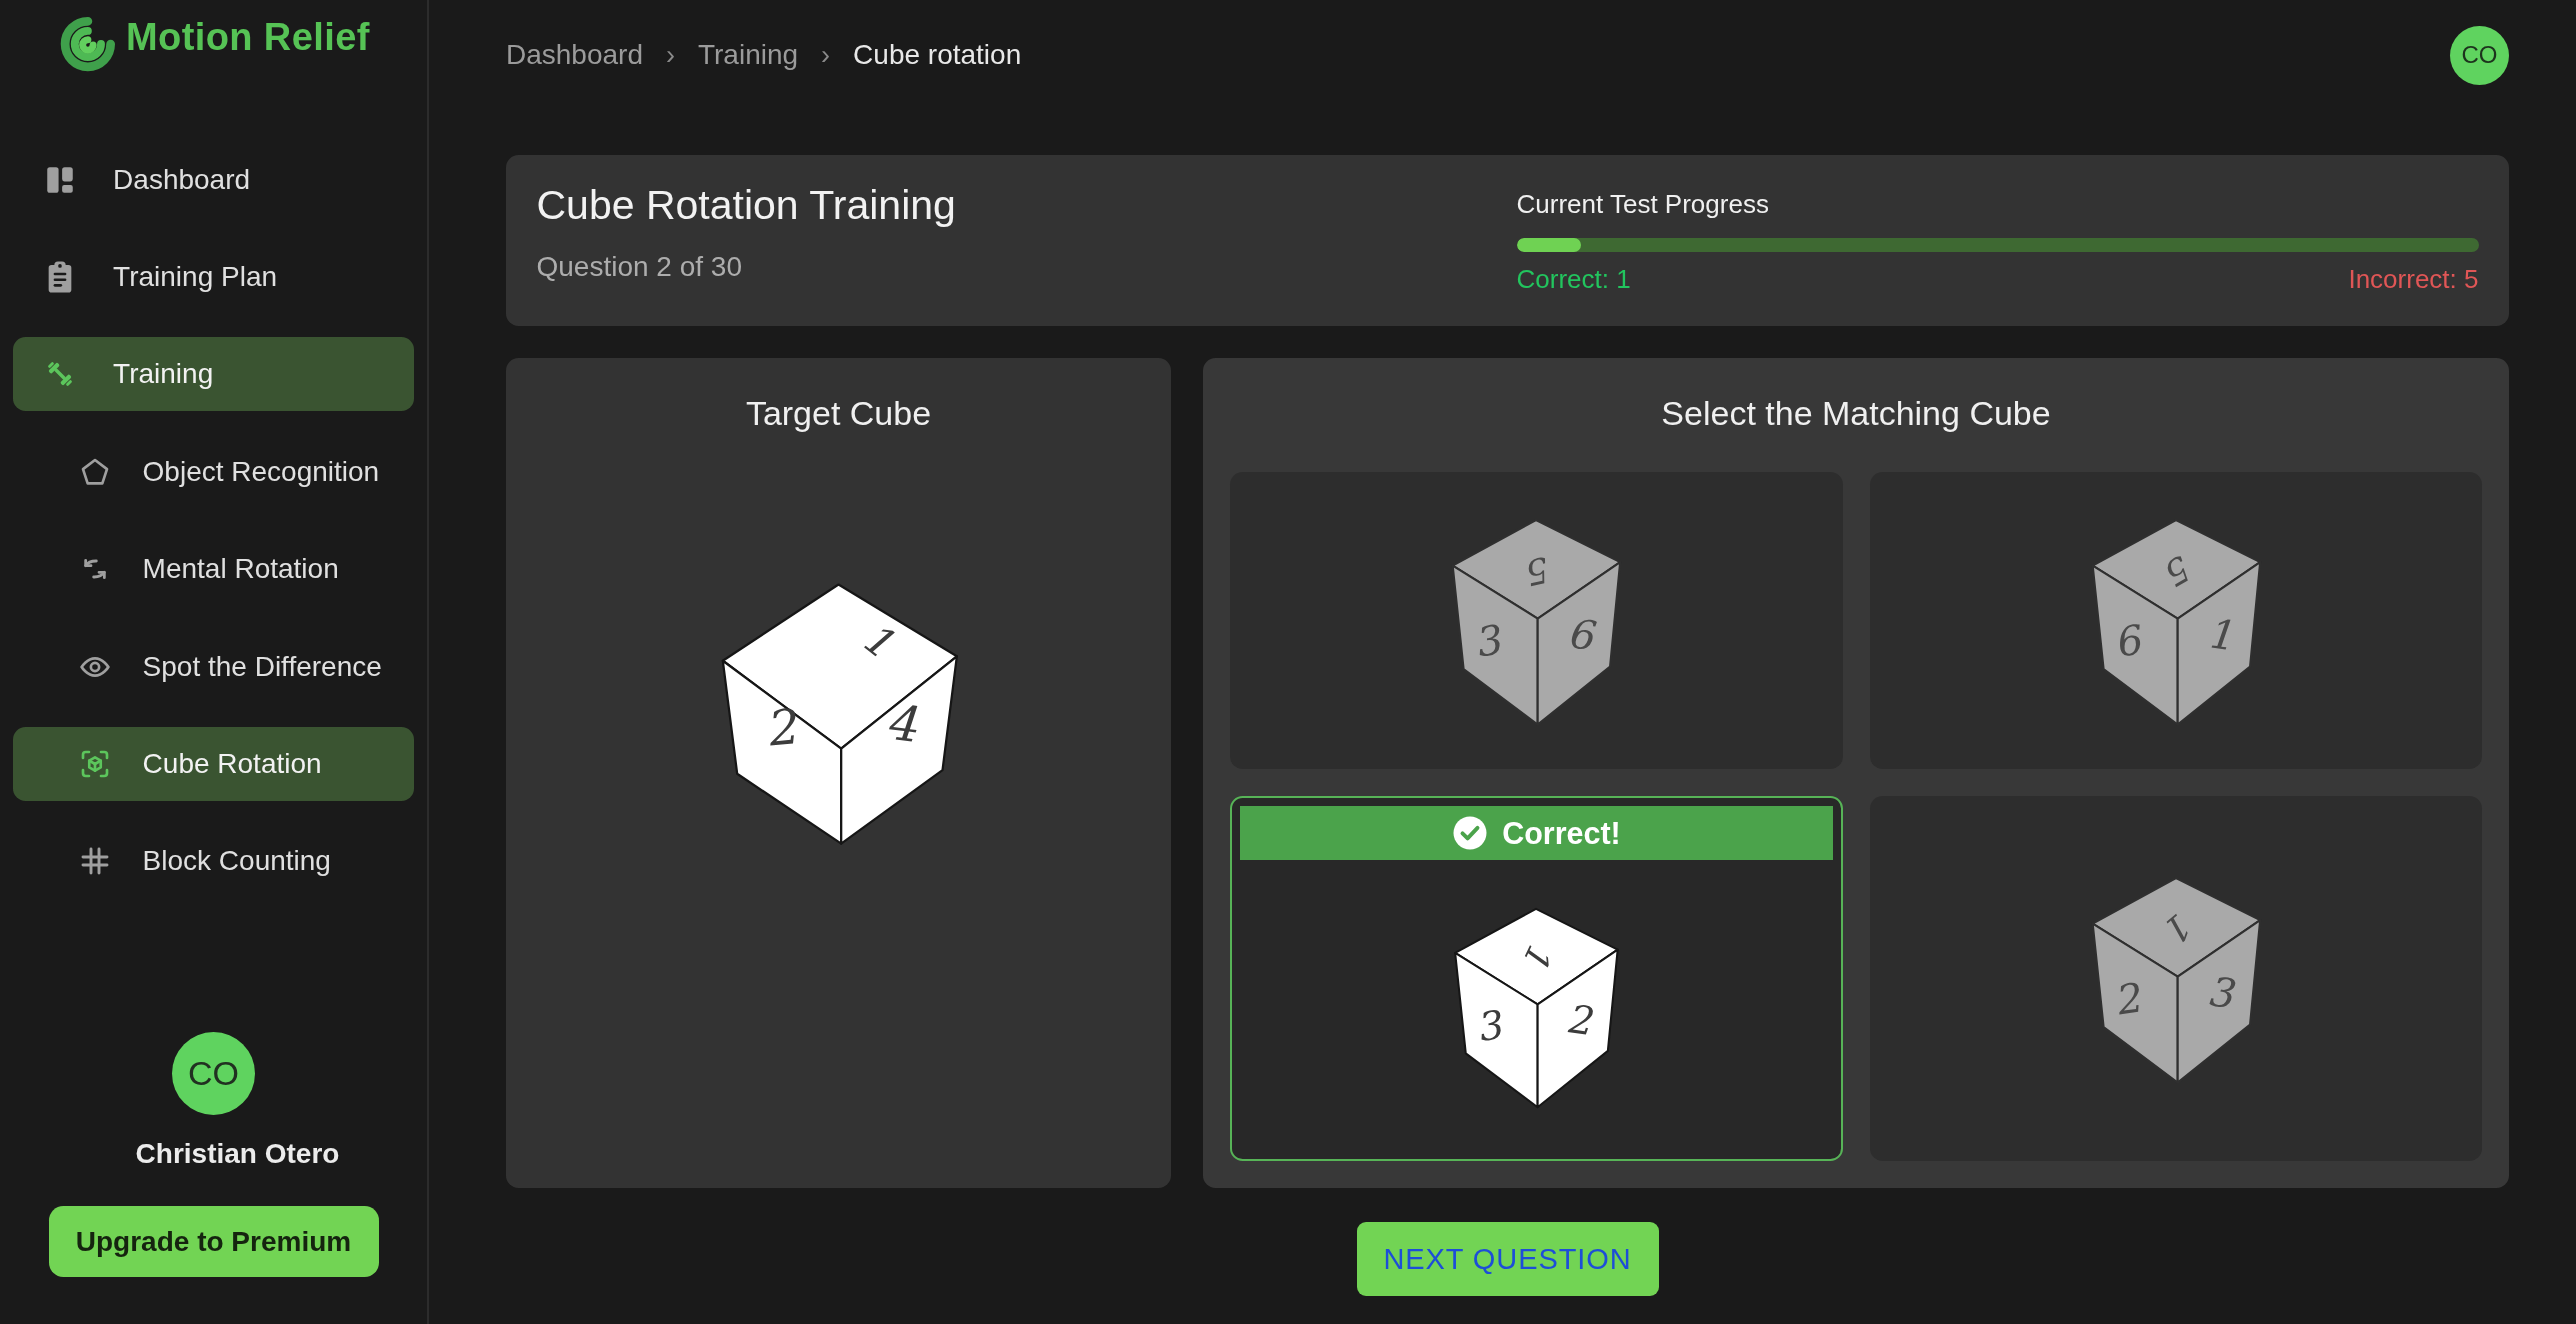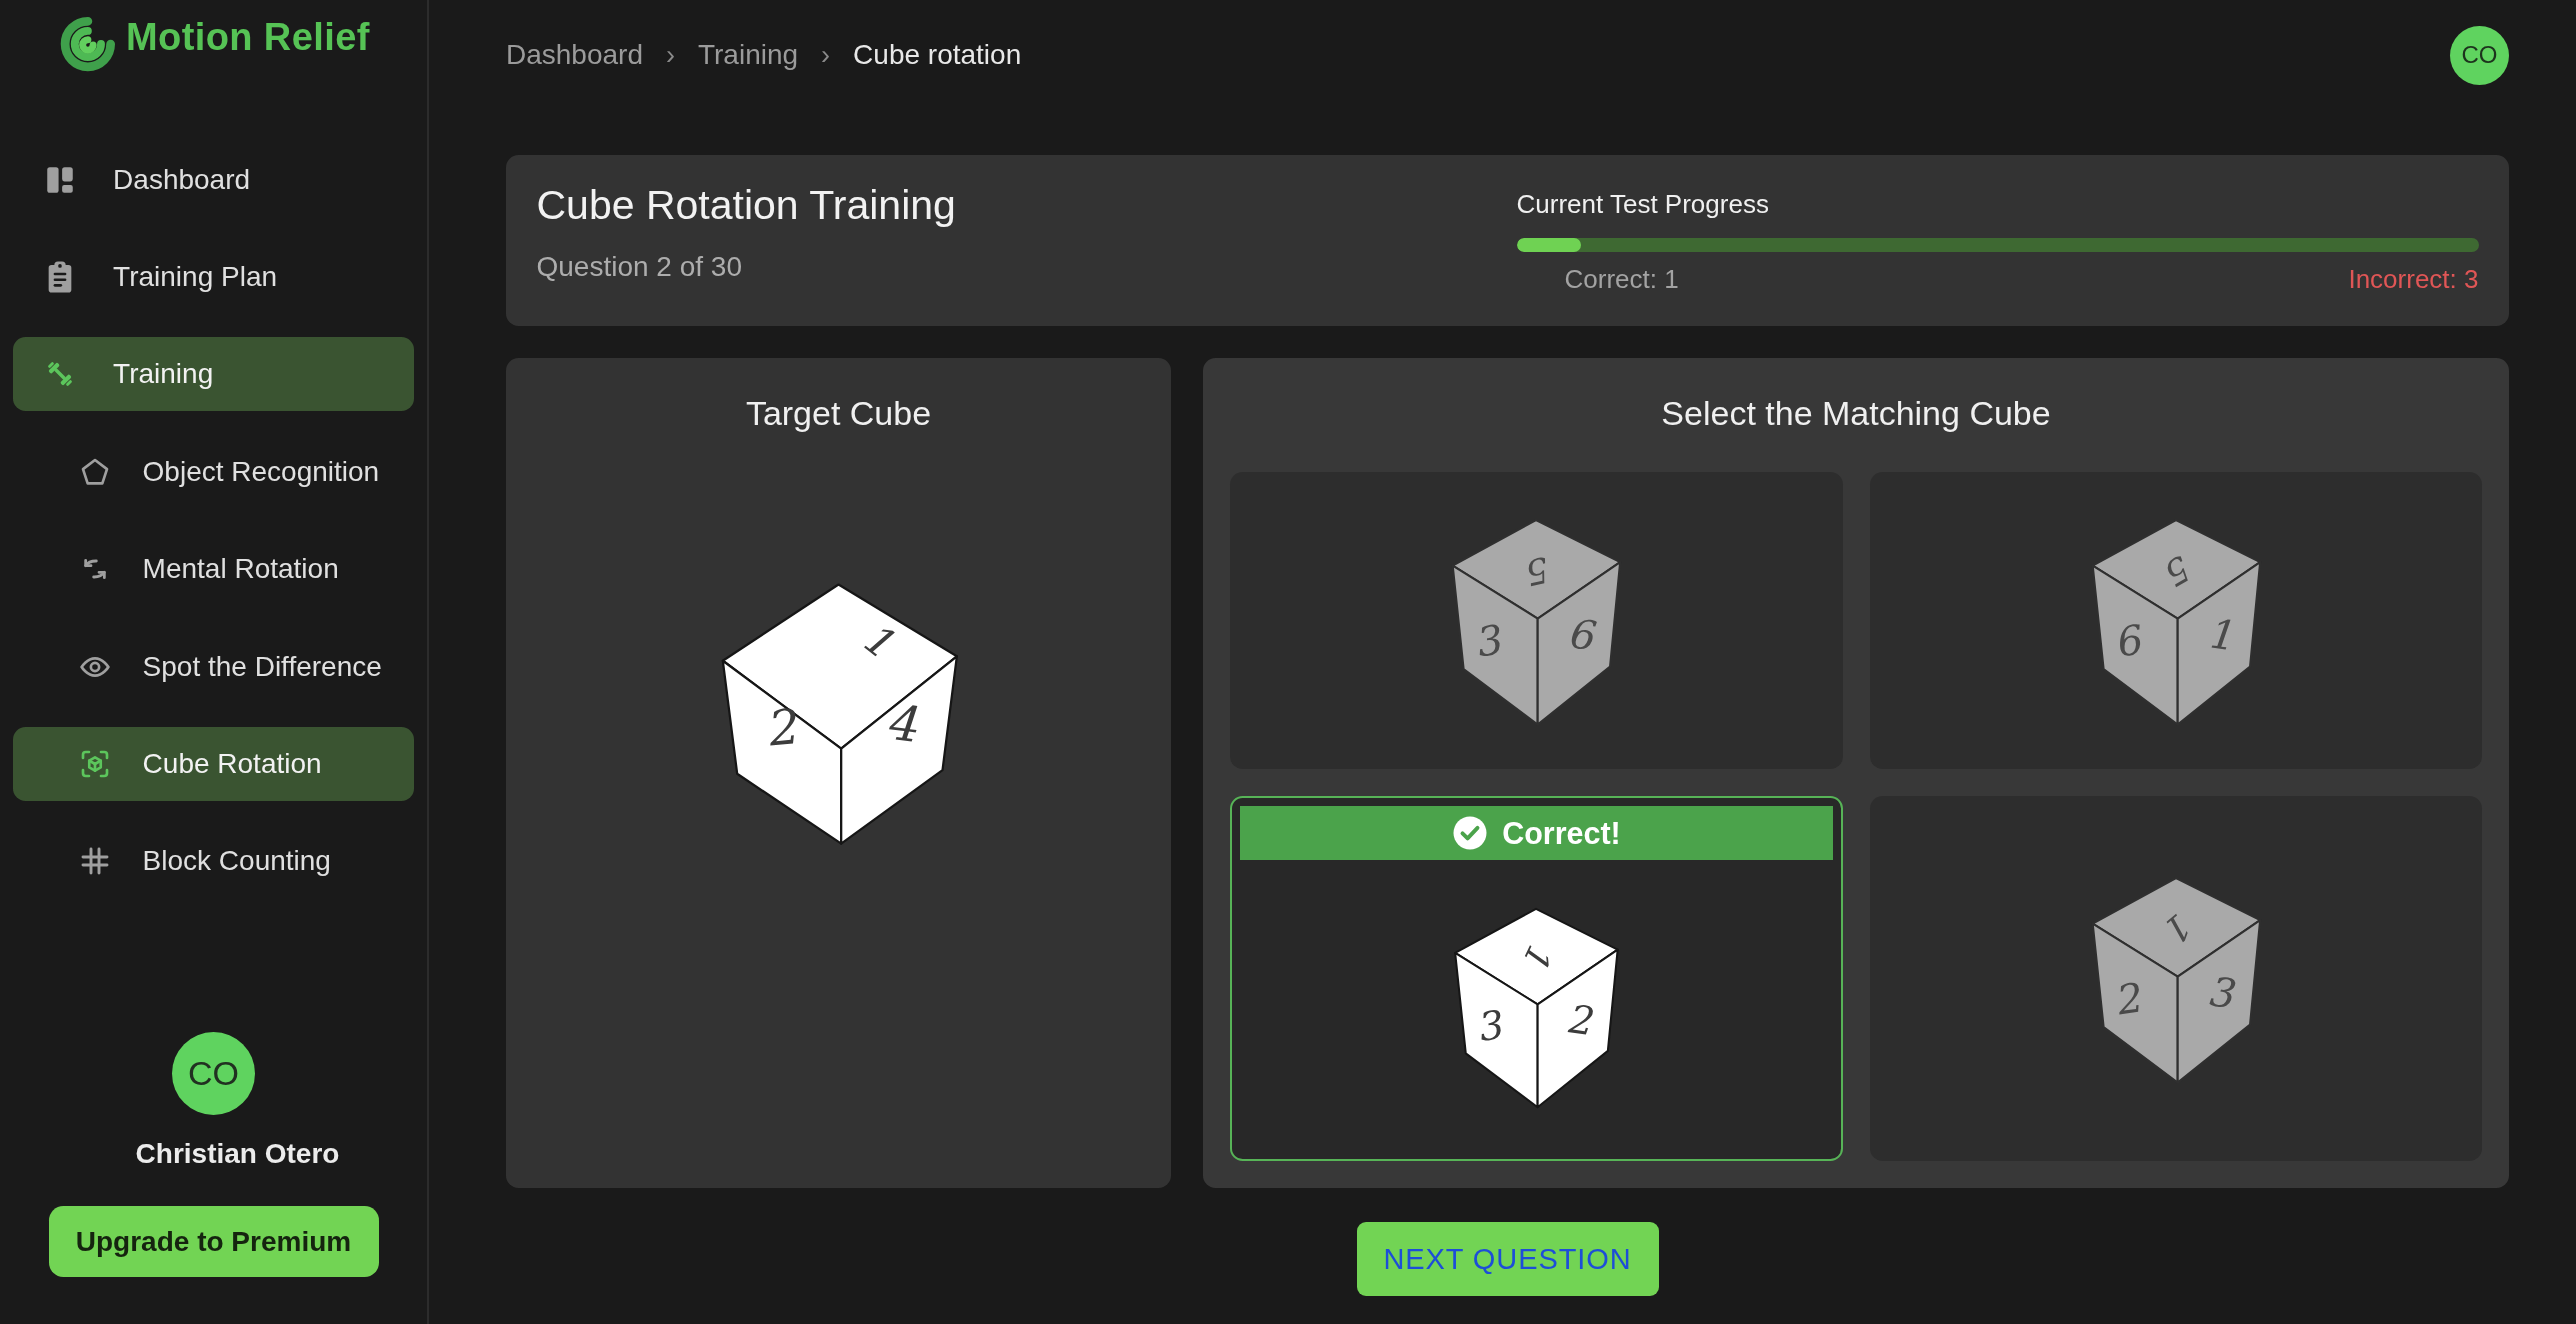--- a/index.html
+++ b/index.html
@@ -51,21 +51,21 @@
 
   .header-card { margin-top:45px; height:171px; background:#333333; border-radius:12.6px;
                  display:flex; justify-content:space-between; padding:27px 30.5px; }
   .hc-title { font-size:41px; color:#f2f2f2; font-weight:400; }
   .hc-subtitle { margin-top:21.5px; font-size:28px; color:#adadad; }
   .hc-right { width:962px; padding-top:7.2px; }
   .progress-label { font-size:26px; color:#f0f0f0; }
   .progress-track { margin-top:18px; height:13.5px; border-radius:7.2px; background:#3e6932; overflow:hidden; }
   .progress-fill { height:100%; border-radius:7.2px; background:#6fd253; }
   .progress-stats { margin-top:12.6px; display:flex; justify-content:space-between; font-size:26px; }
-  .stat-correct { color:#a3a3a3;margin-left:48px; }
+  .stat-correct { color:#22c55e; }
   .stat-incorrect { color:#e05656; }
 
   .panels { margin-top:32px; display:flex; gap:32px; height:830px; }
   .panel { background:#333333; border-radius:12.6px; }
   .target-panel { width:665px; display:flex; flex-direction:column; align-items:center; }
   .panel-title { margin-top:36px; font-size:34px; color:#f0f0f0; font-weight:400; }
   .target-cube-slot { flex:1; display:flex; align-items:center; justify-content:center; padding-bottom:197px; }
 
   .options-panel { flex:1; display:flex; flex-direction:column; background:#383838; }
   .options-grid { margin:39px 27px 27px; flex:1; display:grid;
@@ -217,21 +217,21 @@
       <div class="hc-title">Cube Rotation Training</div>
       <div class="hc-subtitle">Question 2 of 30</div>
     </div>
     <div class="hc-right">
       <div class="progress-label">Current Test Progress</div>
       <div class="progress-track">
         <div class="progress-fill" id="progress-fill" style="width: 6.7%;"></div>
       </div>
       <div class="progress-stats">
         <span class="stat-correct">Correct: 1</span>
-        <span class="stat-incorrect">Incorrect: 3</span>
+        <span class="stat-incorrect">Incorrect: 5</span>
       </div>
     </div>
   </div>
 
   <div class="panels">
     <section class="panel target-panel">
       <div class="panel-title">Target Cube</div>
       <div class="target-cube-slot" id="target-cube-slot">
           <svg viewBox="0 0 300 312" width="269">
             <polygon points="150,14 21,99 153,197 282,94" fill="#ffffff" stroke="#161616" stroke-width="2.5" stroke-linejoin="round"></polygon>

